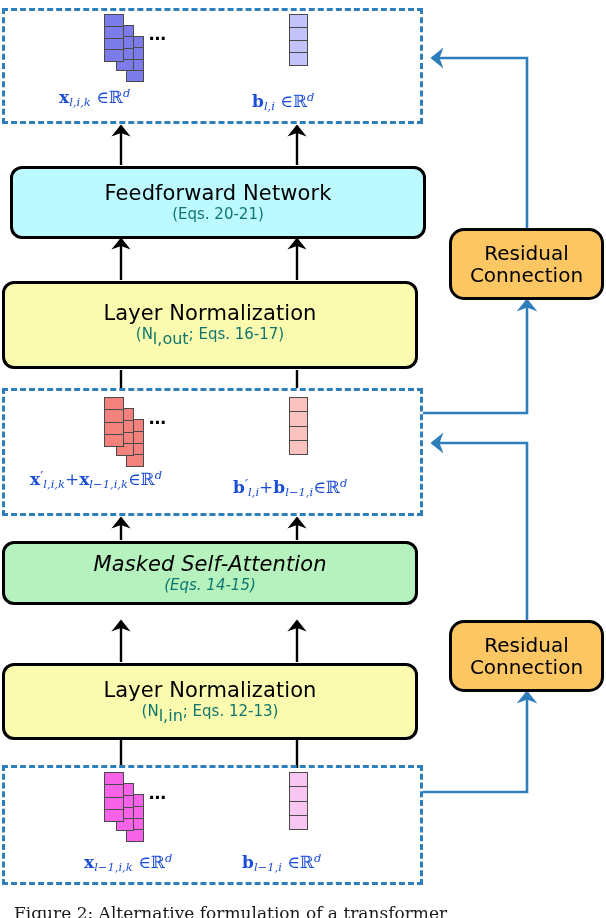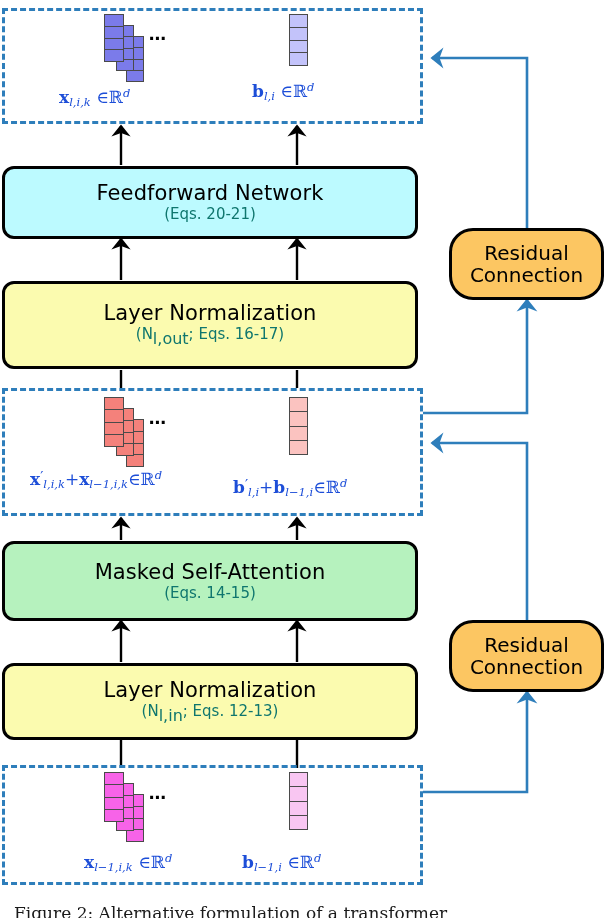--- a/index.html
+++ b/index.html
@@ -54,21 +54,21 @@
     font-size: 16px;
   }
   .proc-sub .nsym {
     font-size: 15px;
   }
   
   .res-box {
     position: absolute;
     box-sizing: border-box;
     border: 3px solid #000000;
-    border-radius: 24px;
+    border-radius: 15px;
     background: #fcc662;
     display: flex;
     align-items: center;
     justify-content: center;
     text-align: center;
     font-size: 20px;
     line-height: 1.12;
     color: #000;
   }
   
@@ -210,26 +210,26 @@
   <div class="vcell"></div>
   <div class="vcell"></div>
   <div class="vcell"></div>
 </div>
 
 <div class="mlabel" style="left:59px; top:86px;">
   <span class="bvar">x</span><span class="sb">l,i,k</span>
   <span class="rr">∈</span><span class="rr">ℝ</span><span class="sup">d</span>
 </div>
 
-<div class="mlabel" style="left:252px; top:80px;">
+<div class="mlabel" style="left:252px; top:90px;">
   <span class="bvar">b</span><span class="sb">l,i</span>
   <span class="rr">∈</span><span class="rr">ℝ</span><span class="sup">d</span>
 </div>
 
-<div class="proc-box" style="left:2px; top:166px; width:416px; height:73px; background:#bcfaff;">
+<div class="proc-box" style="left:10px; top:166px; width:416px; height:73px; background:#bcfaff;">
   <div class="proc-title">Feedforward Network</div>
   <div class="proc-sub">(Eqs. 20-21)</div>
 </div>
 
 <div class="proc-box" style="left:2px; top:281px; width:416px; height:88px; background:#fbfbaf;">
   <div class="proc-title">Layer Normalization</div>
   <div class="proc-sub">
     <span class="nsym">(N</span><span class="sub-it" style="vertical-align:-0.3em;">l,out</span><span class="nsym">; Eqs. 16-17)</span>
   </div>
 </div>
@@ -266,21 +266,21 @@
 </div>
 
 <div class="mlabel" style="left:30px; top:468px;" title="x′ l,i,k + x l−1,i,k ∈ ℝ^d">
   <span class="bvar">x</span><span class="pr">′</span><span class="sb">l,i,k</span><span class="rr">+</span><span class="bvar">x</span><span class="sb">l−1,i,k</span><span class="rr">∈</span><span class="rr">ℝ</span><span class="sup">d</span>
 </div>
 
 <div class="mlabel" style="left:233px; top:476px;text-align:center;" title="b′ l,i + b l−1,i ∈ ℝ^d">
   <span class="bvar">b</span><span class="pr">′</span><span class="sb">l,i</span><span class="rr">+</span><span class="bvar">b</span><span class="sb">l−1,i</span><span class="rr">∈</span><span class="rr">ℝ</span><span class="sup">d</span>
 </div>
 
-<div class="proc-box" style="left:2px; top:541px; width:416px; height:80px; background:#b6f2be;">
+<div class="proc-box" style="left:2px; top:541px; width:416px; height:64px; background:#b6f2be;font-style:italic;">
   <div class="proc-title">Masked Self-Attention</div>
   <div class="proc-sub">(Eqs. 14-15)</div>
 </div>
 
 <div class="proc-box" style="left:2px; top:663px; width:416px; height:77px; background:#fbfbaf;">
   <div class="proc-title">Layer Normalization</div>
   <div class="proc-sub">
     <span class="nsym">(N</span><span class="sub-it" style="vertical-align:-0.3em;">l,in</span><span class="nsym">; Eqs. 12-13)</span>
   </div>
 </div>

